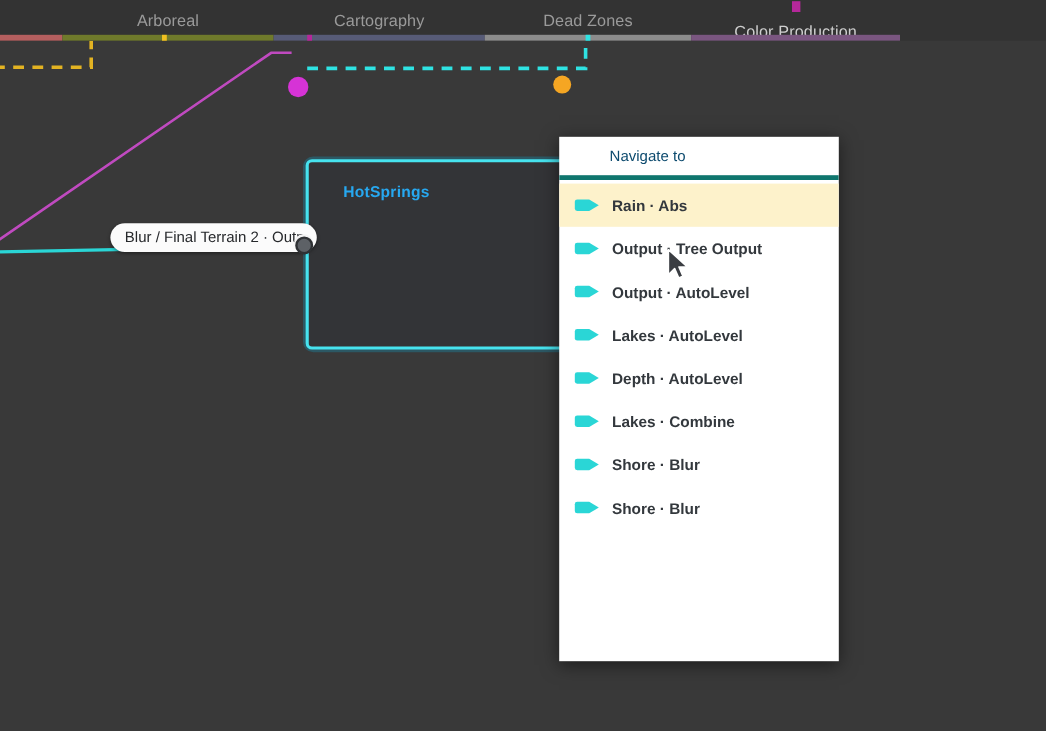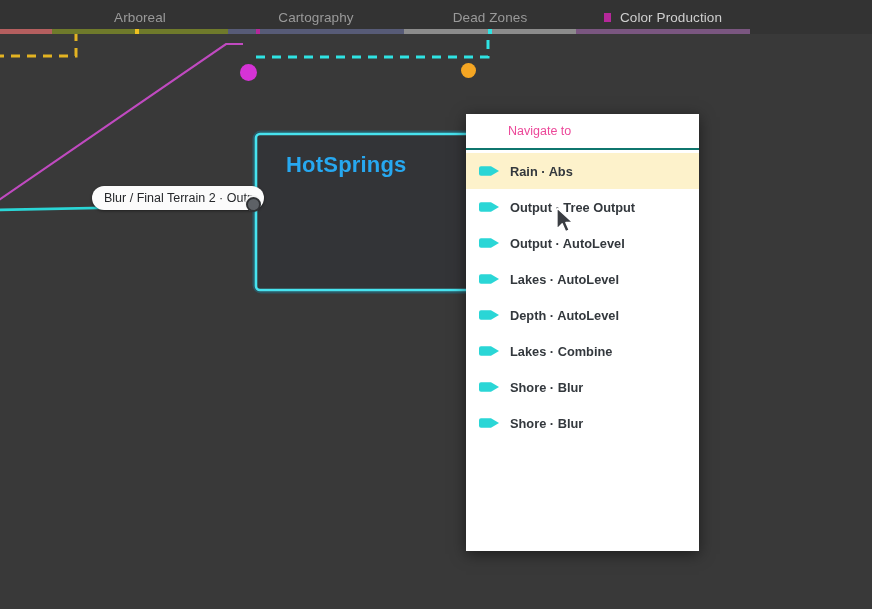--- a/index.html
+++ b/index.html
@@ -105,43 +105,43 @@
     border: 2px solid #2f3134;
   }
   .graph-dot {
     position: absolute;
     border-radius: 50%;
   }
 
   .node-title {
     position: absolute;
     color: #27a8f0;
-    font-size: 22px;
+    font-size: 13px;
     font-weight: bold;
     letter-spacing: .2px;
     white-space: nowrap;
   }
 
   
   .menu {
     position: absolute;
     left: 466px; top: 114px;
     width: 233px; height: 437px;
     background: #ffffff;
     box-shadow: 0 3px 14px rgba(0,0,0,.5);
     overflow: hidden;
   }
   .menu-header {
     height: 36px;
     display: flex;
     align-items: center;
     padding-left: 42px;
-    color: #ec4899;
+    color: #0c4a6e;
     font-size: 12.5px;
-    border-bottom: 2px solid #0f766e;
+    border-bottom: 4px solid #0f766e;
   }
   .menu-list { padding-top: 3px; }
   .menu-item {
     height: 36px;
     display: flex;
     align-items: center;
     padding-left: 12px;
     cursor: pointer;
     background: transparent;
   }
@@ -177,21 +177,21 @@
     <div id="tabs-holder">
         <div class="tab" style="left: 52px; width: 176px;">
           <span>Arboreal</span>
         </div>
         <div class="tab" style="left: 228px; width: 176px;">
           <span>Cartography</span>
         </div>
         <div class="tab" style="left: 404px; width: 172px;">
           <span>Dead Zones</span>
         </div>
-        <div class="tab active" style="left: 576px; width: 174px;">
+        <div class="tab active" style="left: 576px; width: 174px; flex-direction: column;">
           <span class="tab-dot" style="background: rgb(181, 40, 154);"></span>
           <span>Color Production</span>
         </div>
       </div>
   </div>
 
   <div class="underline-strip" id="underline-holder">
       <div class="underline-seg" style="left: 0px; width: 52px; background: rgb(181, 95, 95);"></div>
       <div class="underline-seg" style="left: 52px; width: 176px; background: rgb(111, 122, 43);"></div>
       <div class="underline-seg" style="left: 228px; width: 176px; background: rgb(87, 91, 119);"></div>

